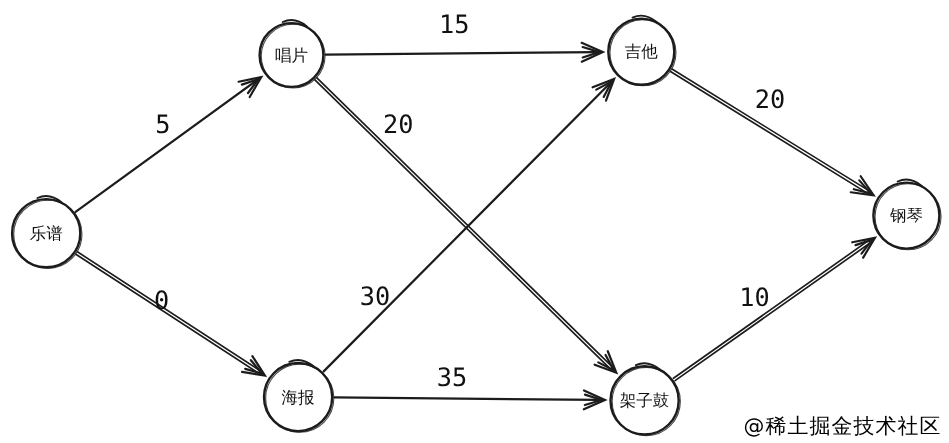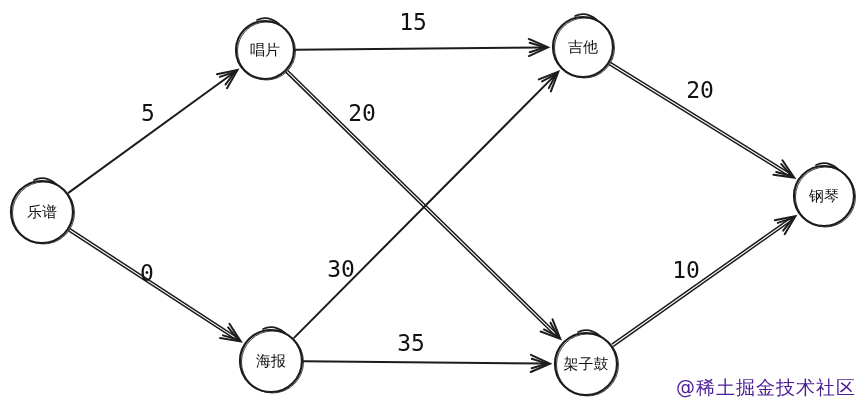--- a/index.html
+++ b/index.html
@@ -36,21 +36,21 @@
     font-family: "DejaVu Sans Mono", monospace;
     font-size: 23px;
     text-anchor: middle;
   }
   #watermark {
     position: absolute;
     right: 7px;
     bottom: 2px;
     font-size: 19px;
     letter-spacing: 1px;
-    color: #4c1d95;
+    color: #000000;
     font-family: "DejaVu Sans", sans-serif;
     user-select: none;
   }
 </style>
 </head>
 <body>
 
 <div id="canvas">
   <svg id="graph-svg" width="863" height="403" viewBox="0 0 863 403" xmlns="http://www.w3.org/2000/svg">
       <g>

